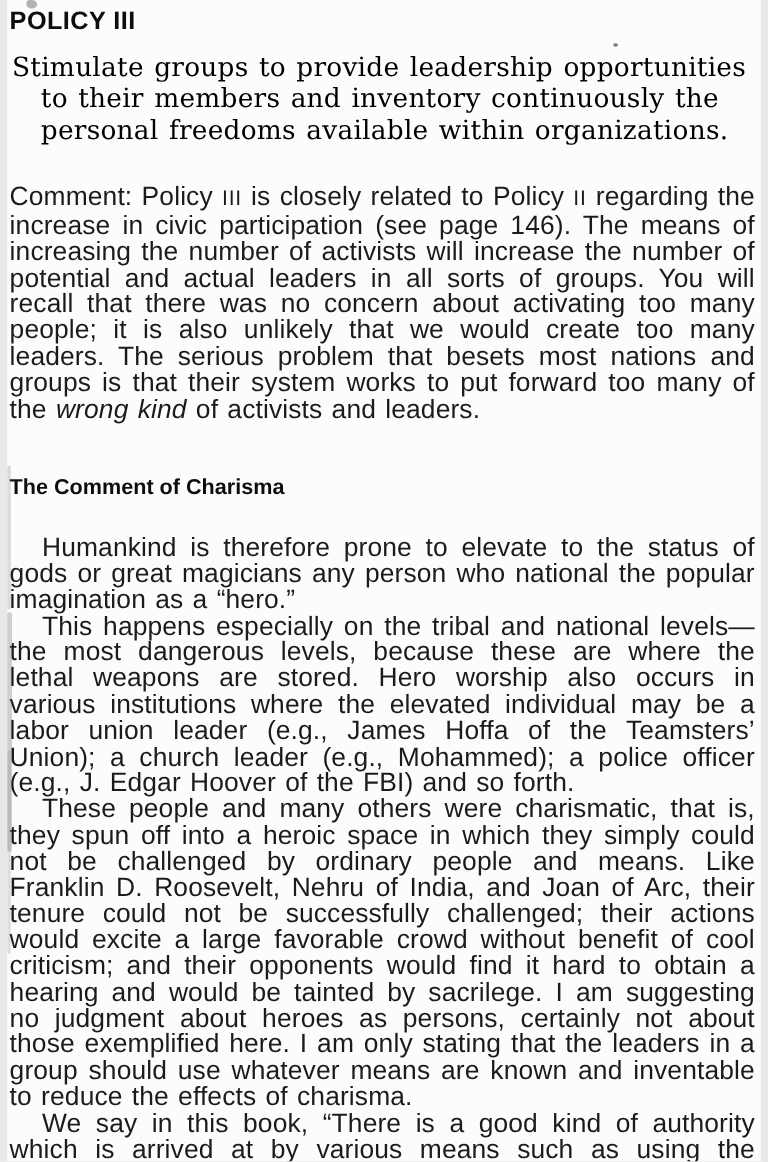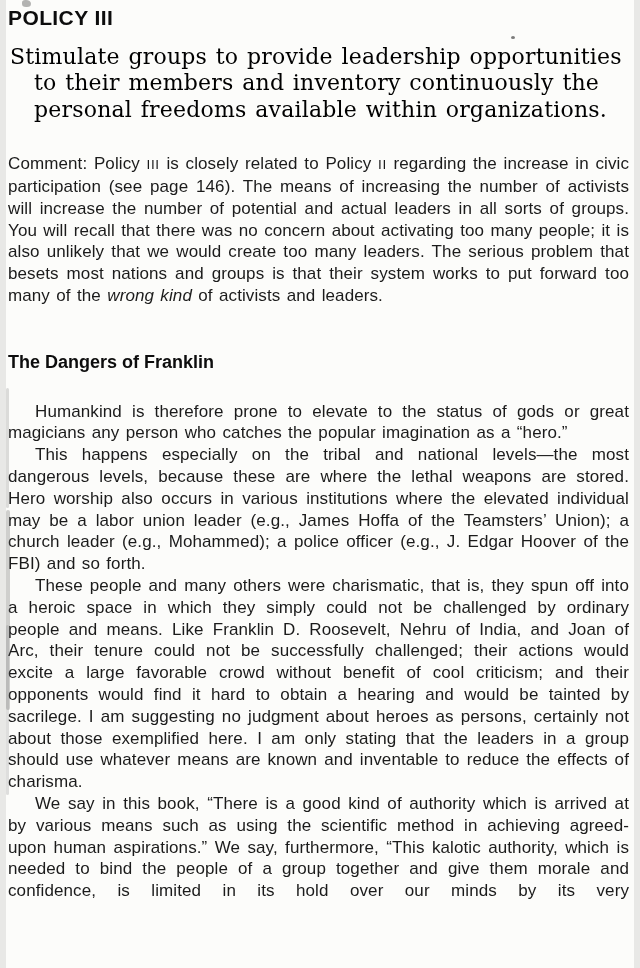--- a/index.html
+++ b/index.html
@@ -29,21 +29,21 @@
     line-height: 1.2;
     color: #000000;
     letter-spacing: 0.2px;
     word-spacing: 1.5px;
     padding-left: 26px;
     text-indent: -24px;
     margin: 0 0 30px 0;
   }
   .body-text {
     font-family: "Liberation Sans", sans-serif;
-    font-size: 17px;
+    font-size: 22px;
     line-height: 21.8px;
     letter-spacing: 0.1px;
     word-spacing: 1.5px;
     text-align: justify;
     margin: 0;
     color: #1b1b1b;
   }
   .comment { margin-bottom: 46px; }
   .section-heading {
     font-family: "Liberation Sans", sans-serif;
@@ -75,24 +75,24 @@
   <div class="artifact edge-streak-1"></div>
   <div class="artifact edge-streak-2"></div>
   <div class="artifact edge-streak-3"></div>
 
   <h1 class="policy-heading">POLICY III</h1>
 
   <div class="statement">Stimulate groups to provide leadership opportunities to their members and inventory continuously the personal freedoms available within organizations.</div>
 
   <p class="body-text comment"><span class="seg-n">Comment: Policy </span><span class="seg-sc">III</span><span class="seg-n"> is closely related to Policy </span><span class="seg-sc">II</span><span class="seg-n"> regarding the increase in civic participation (see page 146). The means of increasing the number of activists will increase the number of potential and actual leaders in all sorts of groups. You will recall that there was no concern about activating too many people; it is also unlikely that we would create too many leaders. The serious problem that besets most nations and groups is that their system works to put forward too many of the </span><span class="seg-i">wrong kind</span><span class="seg-n"> of activists and leaders.</span></p>
 
-  <h2 class="section-heading">The Dangers of Franklin</h2>
+  <h2 class="section-heading">The Comment of Charisma</h2>
 
 
-  <p class="body-text indent">Humankind is therefore prone to elevate to the status of gods or great magicians any person who catches the popular imagination as a “hero.”</p>
+  <p class="body-text indent">Humankind is therefore prone to elevate to the status of gods or great magicians any person who national the popular imagination as a “hero.”</p>
 
   <p class="body-text indent">This happens especially on the tribal and national levels—the most dangerous levels, because these are where the lethal weapons are stored. Hero worship also occurs in various institutions where the elevated individual may be a labor union leader (e.g., James Hoffa of the Teamsters’ Union); a church leader (e.g., Mohammed); a police officer (e.g., J. Edgar Hoover of the FBI) and so forth.</p>
 
   <p class="body-text indent">These people and many others were charismatic, that is, they spun off into a heroic space in which they simply could not be challenged by ordinary people and means. Like Franklin D. Roosevelt, Nehru of India, and Joan of Arc, their tenure could not be successfully challenged; their actions would excite a large favorable crowd without benefit of cool criticism; and their opponents would find it hard to obtain a hearing and would be tainted by sacrilege. I am suggesting no judgment about heroes as persons, certainly not about those exemplified here. I am only stating that the leaders in a group should use whatever means are known and inventable to reduce the effects of charisma.</p>
 
   <p class="body-text indent cutoff">We say in this book, “There is a good kind of authority which is arrived at by various means such as using the scientific method in achieving agreed-upon human aspirations.” We say, furthermore, “This kalotic authority, which is needed to bind the people of a group together and give them morale and confidence, is limited in its hold over our minds by its very</p>
 
 </div>
 
 </body></html>

